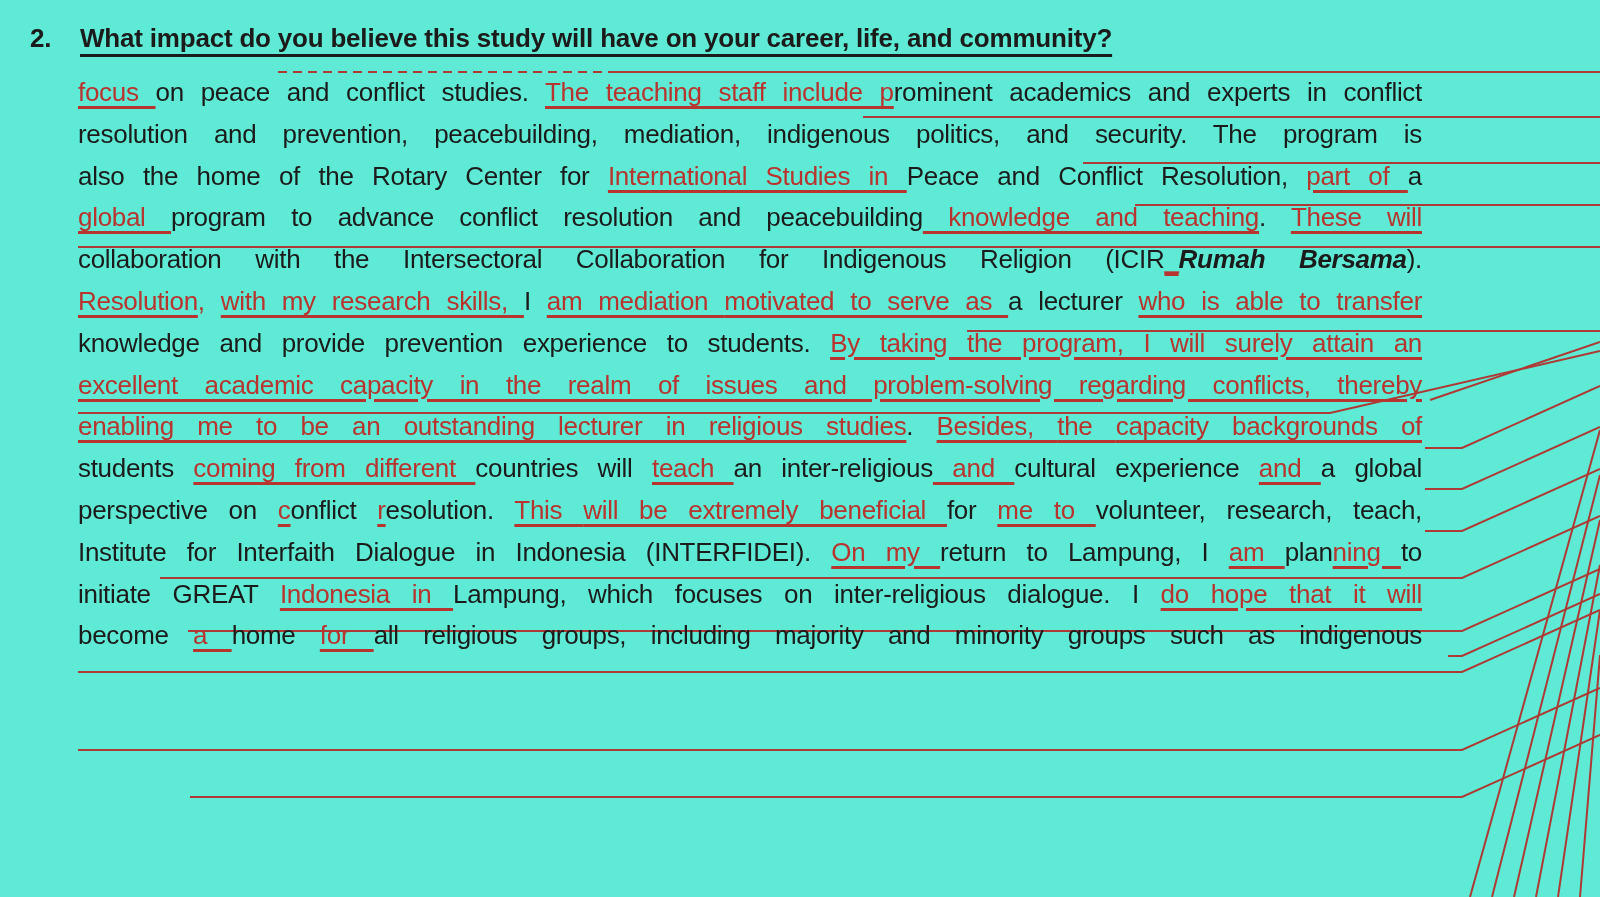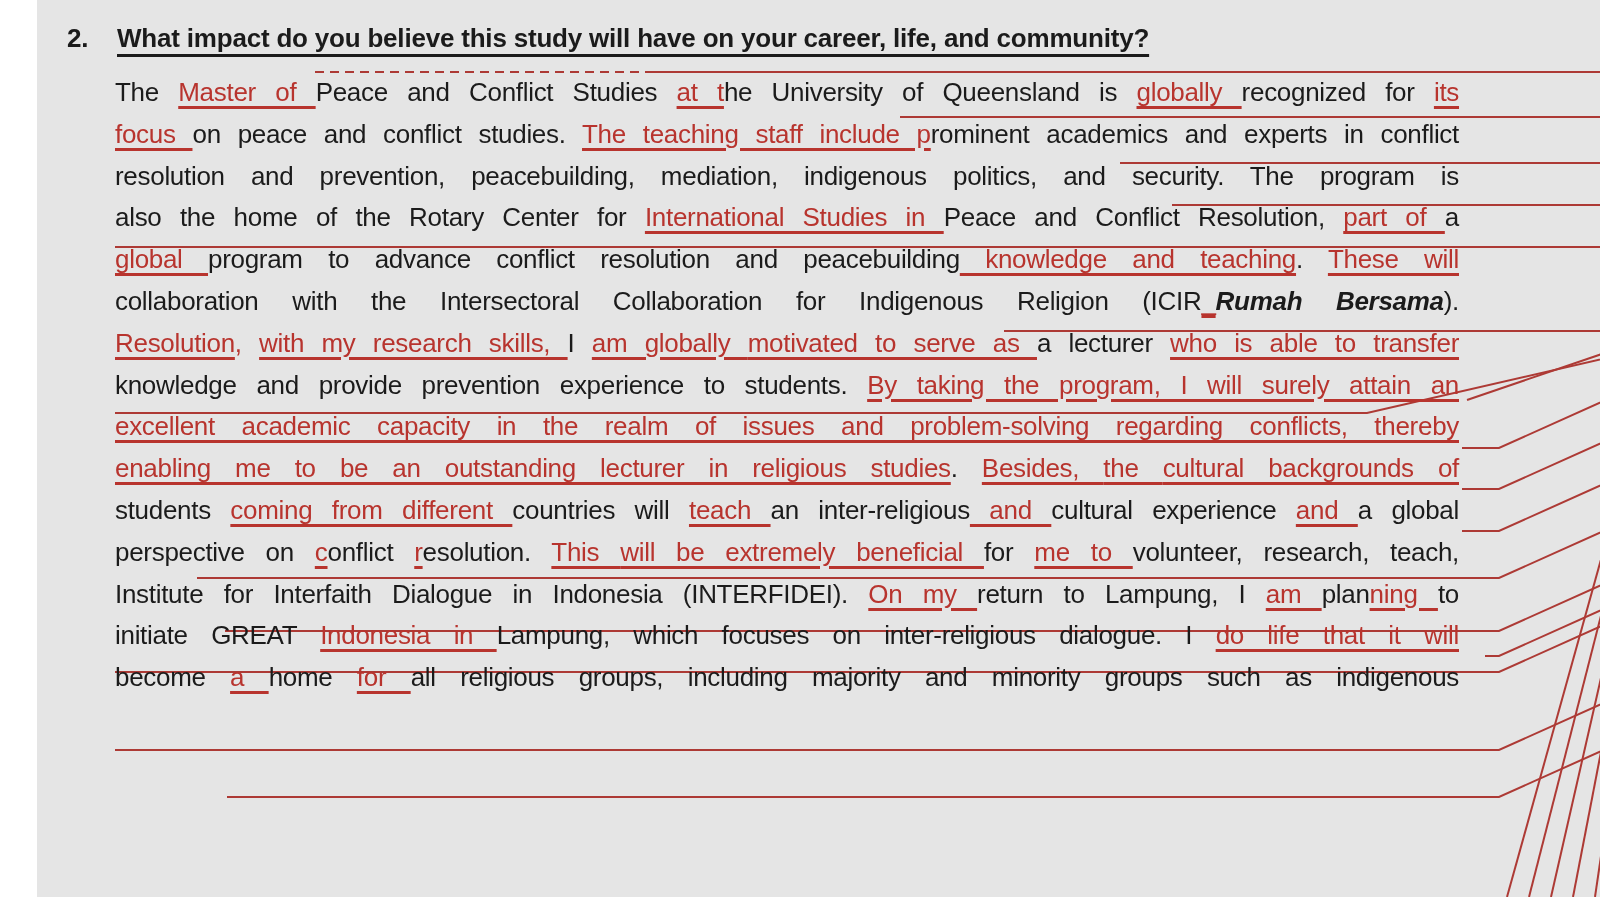--- a/index.html
+++ b/index.html
@@ -4,21 +4,21 @@
 <style>
   :root{
     --ins:#b8342e;
     --line:#ad3a35;
     --txt:#1b1b1b;
   }
   *{margin:0;padding:0;box-sizing:border-box;}
   html,body{width:1600px;height:897px;background:#ffffff;overflow:hidden;}
   body{font-family:"Liberation Sans", sans-serif;color:var(--txt);position:relative;}
 
-  .page{position:absolute;inset:0;background:#e5e5e5;margin-left:37px;}
+  .page{position:absolute;inset:0;background:#5eead4;}
 
   .connectors{position:absolute;left:0;top:0;width:1600px;height:897px;pointer-events:none;}
   .connectors path{fill:none;stroke:var(--line);stroke-width:2;}
   .connectors path.dashed{stroke-dasharray:9 6;}
 
   .heading{position:absolute;left:30px;top:16px;width:1540px;
     font-size:26px;font-weight:bold;letter-spacing:-0.2px;line-height:44px;}
   .qnum{display:inline-block;width:50px;}
   .qtext{text-decoration:underline;text-decoration-thickness:3px;text-underline-offset:7px;}
 
@@ -69,30 +69,29 @@
     <path d="M1600,565 L1536,897"></path>
     <path d="M1600,610 L1558,897"></path>
     <path d="M1600,655 L1580,897"></path>
   </svg>
 
   <div class="heading">
     <span class="qnum">2.</span><span class="qtext">What impact do you believe this study will have on your career, life, and community?</span>
   </div>
 
   <div class="body-text" id="para">
-      <div class="line"><span class="seg-txt">The </span><span class="seg-ins">Master of </span><span class="seg-txt">Peace and Conflict Studies </span><span class="seg-ins">at t</span><span class="seg-txt">he University of Queensland is </span><span class="seg-ins">globally </span><span class="seg-txt">recognized for </span><span class="seg-ins">its</span></div>
       <div class="line"><span class="seg-ins">focus </span><span class="seg-txt">on peace and conflict studies. </span><span class="seg-ins">The teaching staff include p</span><span class="seg-txt">rominent academics and experts in conflict</span></div>
       <div class="line"><span class="seg-txt">resolution and prevention, peacebuilding, mediation, indigenous politics, and security. The program is</span></div>
       <div class="line"><span class="seg-txt">also the home of the Rotary Center for </span><span class="seg-ins">International Studies in </span><span class="seg-txt">Peace and Conflict Resolution, </span><span class="seg-ins">part of </span><span class="seg-txt">a</span></div>
       <div class="line"><span class="seg-ins">global </span><span class="seg-txt">program to advance conflict resolution and peacebuilding</span><span class="seg-ins"> knowledge and teaching</span><span class="seg-txt">. </span><span class="seg-ins">These will</span></div>
       <div class="line"><span class="seg-txt">collaboration with the Intersectoral Collaboration for Indigenous Religion (ICIR</span><span class="seg-ins">_</span><span class="seg-it">Rumah Bersama</span><span class="seg-txt">).</span></div>
-      <div class="line"><span class="seg-ins">Resolution</span><span class="seg-insp">, </span><span class="seg-ins">with my research skills, </span><span class="seg-txt">I </span><span class="seg-ins">am globally </span><span class="seg-ins">motivated to serve as </span><span class="seg-txt">a lecturer </span><span class="seg-ins">who is able to transfer</span></div>
+      <div class="line"><span class="seg-ins">Resolution</span><span class="seg-insp">, </span><span class="seg-ins">with my research skills, </span><span class="seg-txt">I </span><span class="seg-ins">am mediation </span><span class="seg-ins">motivated to serve as </span><span class="seg-txt">a lecturer </span><span class="seg-ins">who is able to transfer</span></div>
       <div class="line"><span class="seg-txt">knowledge and provide prevention experience to students. </span><span class="seg-ins">By taking the program, I will surely attain an</span></div>
       <div class="line"><span class="seg-ins">excellent academic capacity in the realm of issues and problem-solving regarding conflicts, thereby</span></div>
-      <div class="line"><span class="seg-ins">enabling me to be an outstanding lecturer in religious studies</span><span class="seg-txt">. </span><span class="seg-ins">Besides, </span><span class="seg-ins">the </span><span class="seg-ins">cultural backgrounds of</span></div>
+      <div class="line"><span class="seg-ins">enabling me to be an outstanding lecturer in religious studies</span><span class="seg-txt">. </span><span class="seg-ins">Besides, </span><span class="seg-ins">the </span><span class="seg-ins">capacity backgrounds of</span></div>
       <div class="line"><span class="seg-txt">students </span><span class="seg-ins">coming from different </span><span class="seg-txt">countries will </span><span class="seg-ins">teach </span><span class="seg-txt">an inter-religious</span><span class="seg-ins"> and </span><span class="seg-txt">cultural experience </span><span class="seg-ins">and </span><span class="seg-txt">a global</span></div>
       <div class="line"><span class="seg-txt">perspective on </span><span class="seg-ins">c</span><span class="seg-txt">onflict </span><span class="seg-ins">r</span><span class="seg-txt">esolution. </span><span class="seg-ins">This </span><span class="seg-ins">will be extremely beneficial </span><span class="seg-txt">for </span><span class="seg-ins">me to </span><span class="seg-txt">volunteer, research, teach,</span></div>
       <div class="line"><span class="seg-txt">Institute for Interfaith Dialogue in Indonesia (INTERFIDEI). </span><span class="seg-ins">On my </span><span class="seg-txt">return to Lampung, I </span><span class="seg-ins">am </span><span class="seg-txt">plan</span><span class="seg-ins">ning </span><span class="seg-txt">to</span></div>
-      <div class="line"><span class="seg-txt">initiate GREAT </span><span class="seg-ins">Indonesia in </span><span class="seg-txt">Lampung, which focuses on inter-religious dialogue. I </span><span class="seg-ins">do life that it will</span></div>
+      <div class="line"><span class="seg-txt">initiate GREAT </span><span class="seg-ins">Indonesia in </span><span class="seg-txt">Lampung, which focuses on inter-religious dialogue. I </span><span class="seg-ins">do hope that it will</span></div>
       <div class="line"><span class="seg-txt">become </span><span class="seg-ins">a </span><span class="seg-txt">home </span><span class="seg-ins">for </span><span class="seg-txt">all religious groups, including majority and minority groups such as indigenous</span></div>
     </div>
 
 </div>
 
 </body></html>

